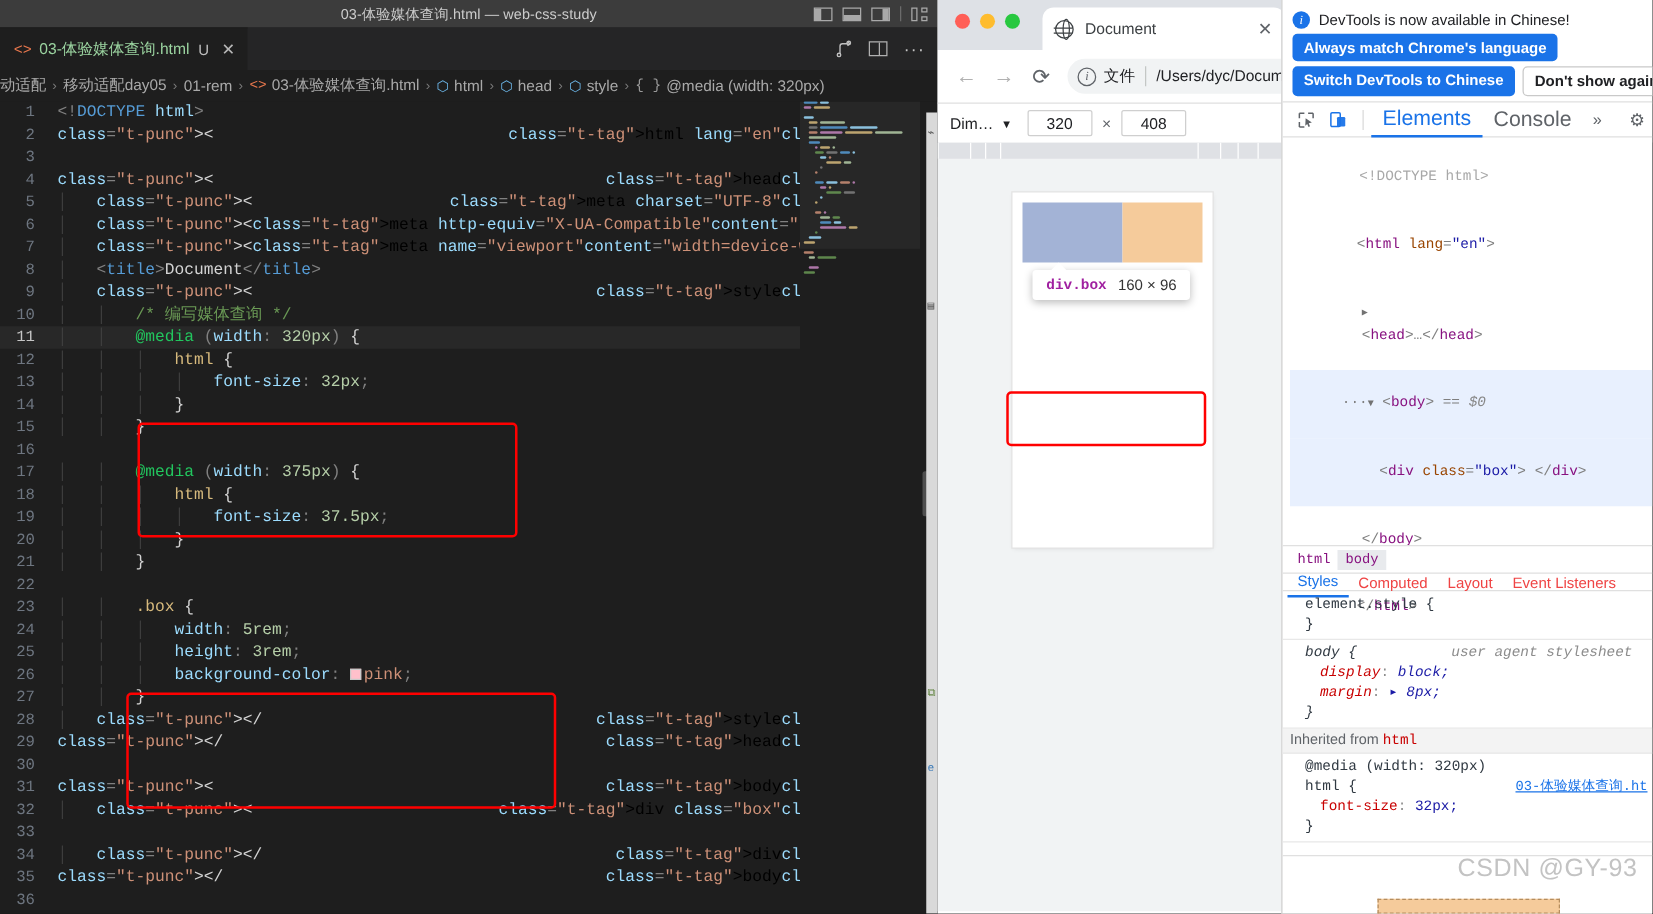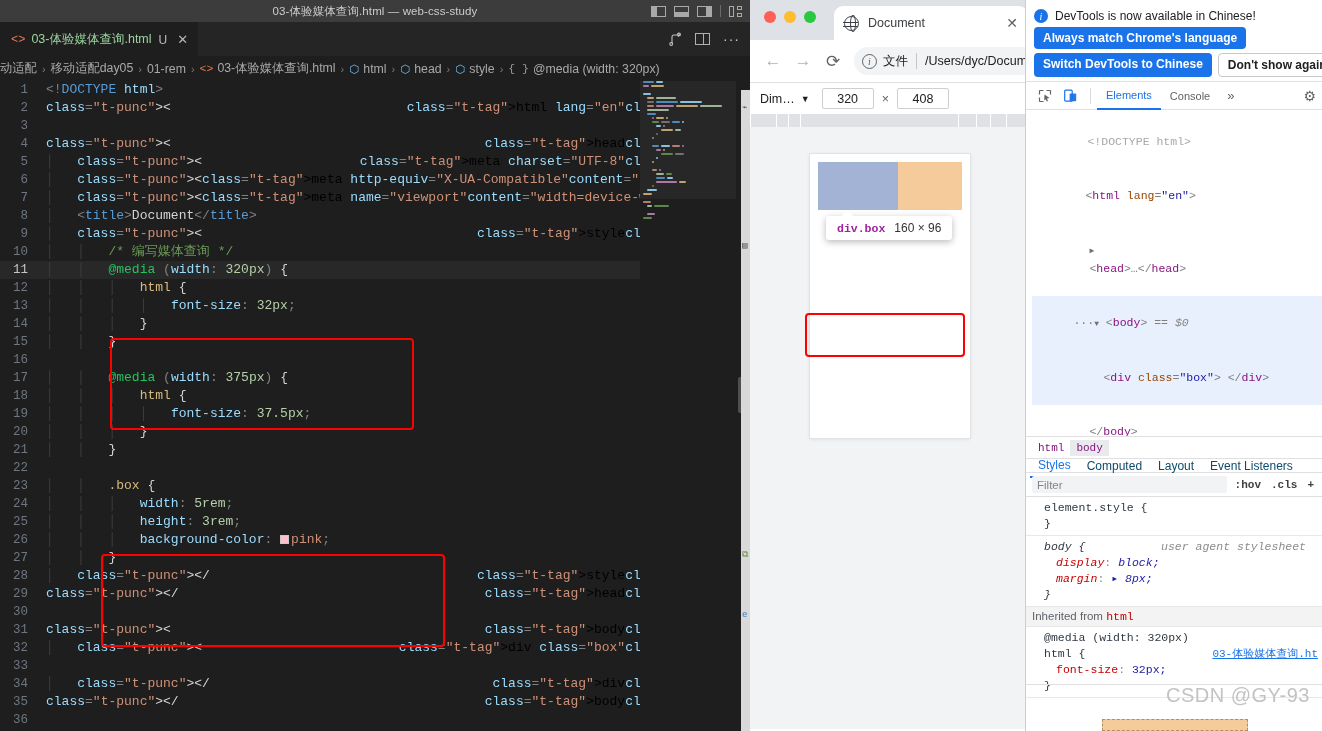--- a/index.html
+++ b/index.html
@@ -208,21 +208,21 @@
   .btn-row { display:flex; gap:6px; }
   .btn-blue { background:#1a73e8; color:#fff; border-radius:4px; padding:4px 9px;
               font-size:12px; font-weight:bold; cursor:pointer; white-space:nowrap; }
   .btn-plain { background:#fff; color:#202124; border:1px solid #c9c9c9; border-radius:4px;
                padding:4px 9px; font-size:12px; font-weight:bold; cursor:pointer; white-space:nowrap; }
 
   .dt-toolbar { height:29px; border-top:1px solid #e0e0e0; border-bottom:1px solid #e0e0e0;
                 display:flex; align-items:center; gap:0; padding:0 6px; position:relative; }
   .dt-ico-btn { width:26px; height:24px; display:flex; align-items:center; justify-content:center; cursor:pointer; }
   .dt-vsep { width:1px; height:16px; background:#dadada; margin:0 6px; }
-  .dt-tab { padding:0 9px; height:28px; display:flex; align-items:center; font-size:11px;
+  .dt-tab { padding:0 9px; height:28px; display:flex; align-items:center; font-size:17px;
             color:#5f6368; cursor:pointer; }
   .dt-tab.active { color:#1a73e8; border-bottom:2px solid #1a73e8; font-weight:normal; }
   .dt-more { padding:0 8px; color:#5f6368; font-size:13px; cursor:pointer; }
   .dt-gear { position:absolute; right:6px; color:#5f6368; font-size:14px; cursor:pointer; }
 
   
   .dom-tree { padding:5px 0 5px 6px; font-family:"Liberation Mono","DejaVu Sans Mono",monospace;
               font-size:11.5px; line-height:18px; }
   .dom-row { white-space:pre; padding-left:4px; }
   .dom-row.sel { background:#e8f0fe; }
@@ -235,21 +235,21 @@
   .arrow { color:#727272; font-size:8px; }
 
   
   .dt-crumbs { border-top:1px solid #e0e0e0; height:22px; display:flex; align-items:center;
                padding:0 6px; gap:0; font-family:"Liberation Mono",monospace; font-size:11px; }
   .crumb { padding:2px 6px; color:#881280; cursor:pointer; }
   .crumb.active { background:#e8eaed; }
   .dt-paneltabs { height:15px; border-top:1px solid #e0e0e0; border-bottom:1px solid #e0e0e0;
                   display:flex; align-items:center; padding:0 4px; }
   .pt { padding:0 8px; height:24px; display:flex; align-items:center; font-size:12px;
-        color:#0c4a6e; cursor:pointer; }
+        color:#ef4444; cursor:pointer; }
   .pt.active { color:#1a73e8; border-bottom:2px solid #1a73e8; }
   .dt-filter { height:24px; border-bottom:1px solid #e0e0e0; display:flex; align-items:center;
                padding:0 6px; gap:6px; }
   .filter-box { flex:1; background:#f1f3f4; border-radius:2px; height:17px; display:flex;
                 align-items:center; padding:0 5px; color:#80868b; font-size:11.5px; }
   .fl-btn { font-family:"Liberation Mono",monospace; font-size:11px; color:#3c4043; cursor:pointer; padding:0 2px; font-weight:bold;}
   .css-block { font-family:"Liberation Mono","DejaVu Sans Mono",monospace; font-size:11.5px;
                line-height:16px; padding:3px 18px; border-bottom:1px solid #e8e8e8; position:relative; }
   .c-sel { color:#303942; }
   .c-sel-i { color:#303942; font-style:italic; }
@@ -683,26 +683,20 @@
       <span class="crumb active">body</span>
     </div>
 
     <div class="dt-paneltabs">
       <span class="pt active">Styles</span>
       <span class="pt">Computed</span>
       <span class="pt">Layout</span>
       <span class="pt">Event Listeners</span>
     </div>
 
-    <div class="dt-filter">
-      <span class="filter-box">Filter</span>
-      <span class="fl-btn">:hov</span>
-      <span class="fl-btn">.cls</span>
-      <span class="fl-btn">+</span>
-    </div>
 
     <div class="css-block">
       <div class="c-sel">element.style {</div>
       <div class="c-sel">}</div>
     </div>
 
     <div class="css-block">
       <div class="c-sel-i">body {</div>
       <span class="ua-note">user agent stylesheet</span>
       <div style="padding-left:12px;">

